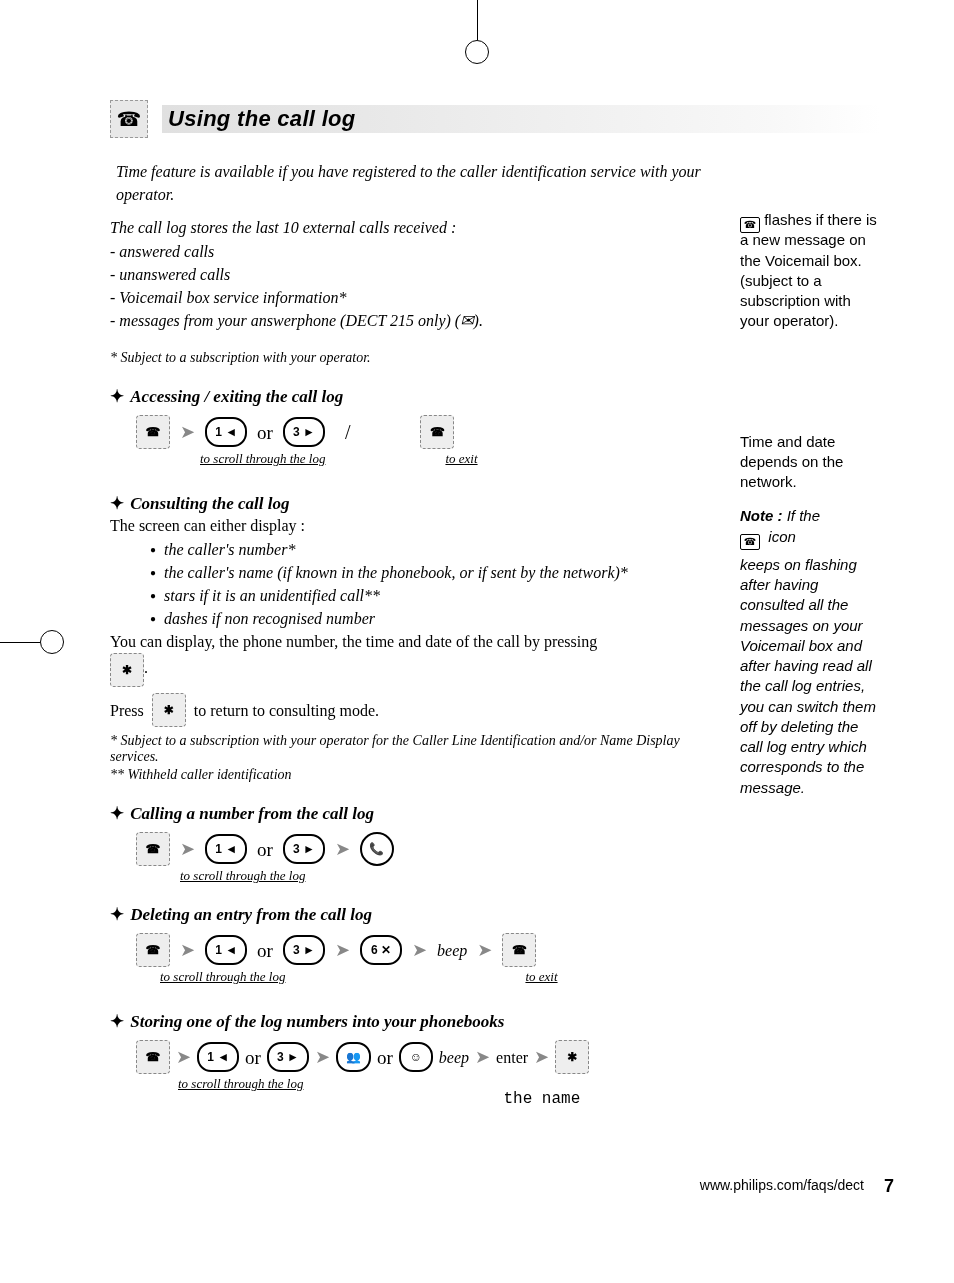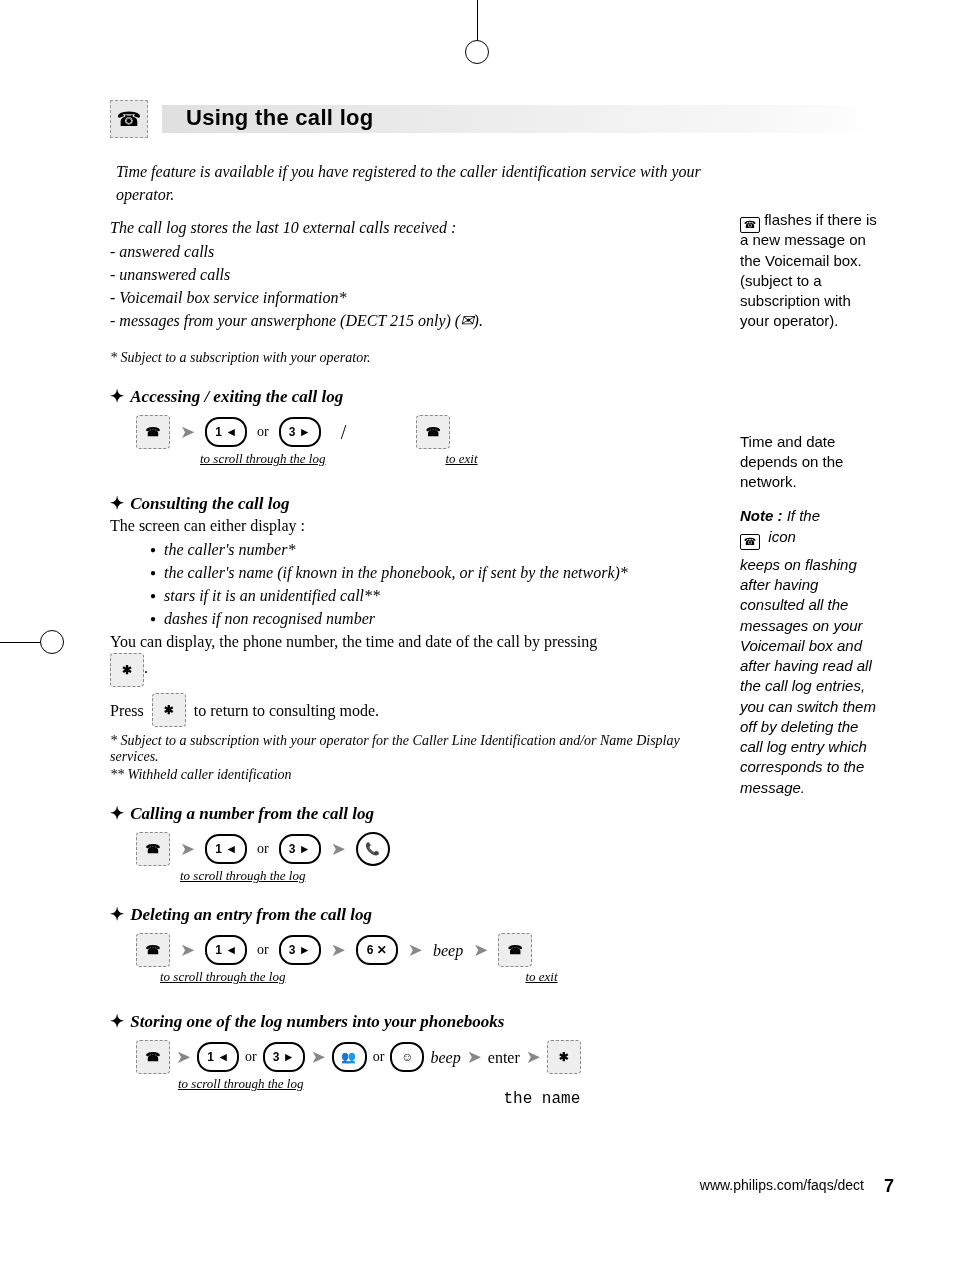--- a/index.html
+++ b/index.html
@@ -63,22 +63,23 @@
     background: #e8e8e8;
     border: 1px dashed #999;
     display: flex; align-items: center; justify-content: center;
     font-size: 20px;
   }
   .title-banner {
     position: relative;
     height: 28px;
     flex: 1;
     background: linear-gradient(to right, #e0e0e0 0%, #f8f8f8 85%, #fff 100%);
-    display: flex; 
-    padding-left: 24px;
+    display: flex; align-items: center;
+    padding-left: 6px;
+    font-style: italic;
   }
   .title-text {
     font-family: Arial, Helvetica, sans-serif;
     font-weight: 900;
     font-size: 22px;
     letter-spacing: 0.3px;
   }
   .intro {
     font-style: italic;
     font-size: 16px;
@@ -191,21 +192,21 @@
   .pagenum {
     position: absolute;
     right: 90px;
     bottom: 86px;
     font-family: Arial, sans-serif;
     font-weight: 900;
     font-size: 18px;
     transform: translateX(30px);
   }
   .beep { font-style: italic; }
-  .small-or { font-size: 14px; }
+  .small-or { font-size: 19px; }
   .sep { font-size: 20px; margin: 0 10px; }
 </style>
 </head>
 <body>
 
 <div class="crop-top"></div>
 <div class="crop-left"></div>
 
 <div class="page">
 

